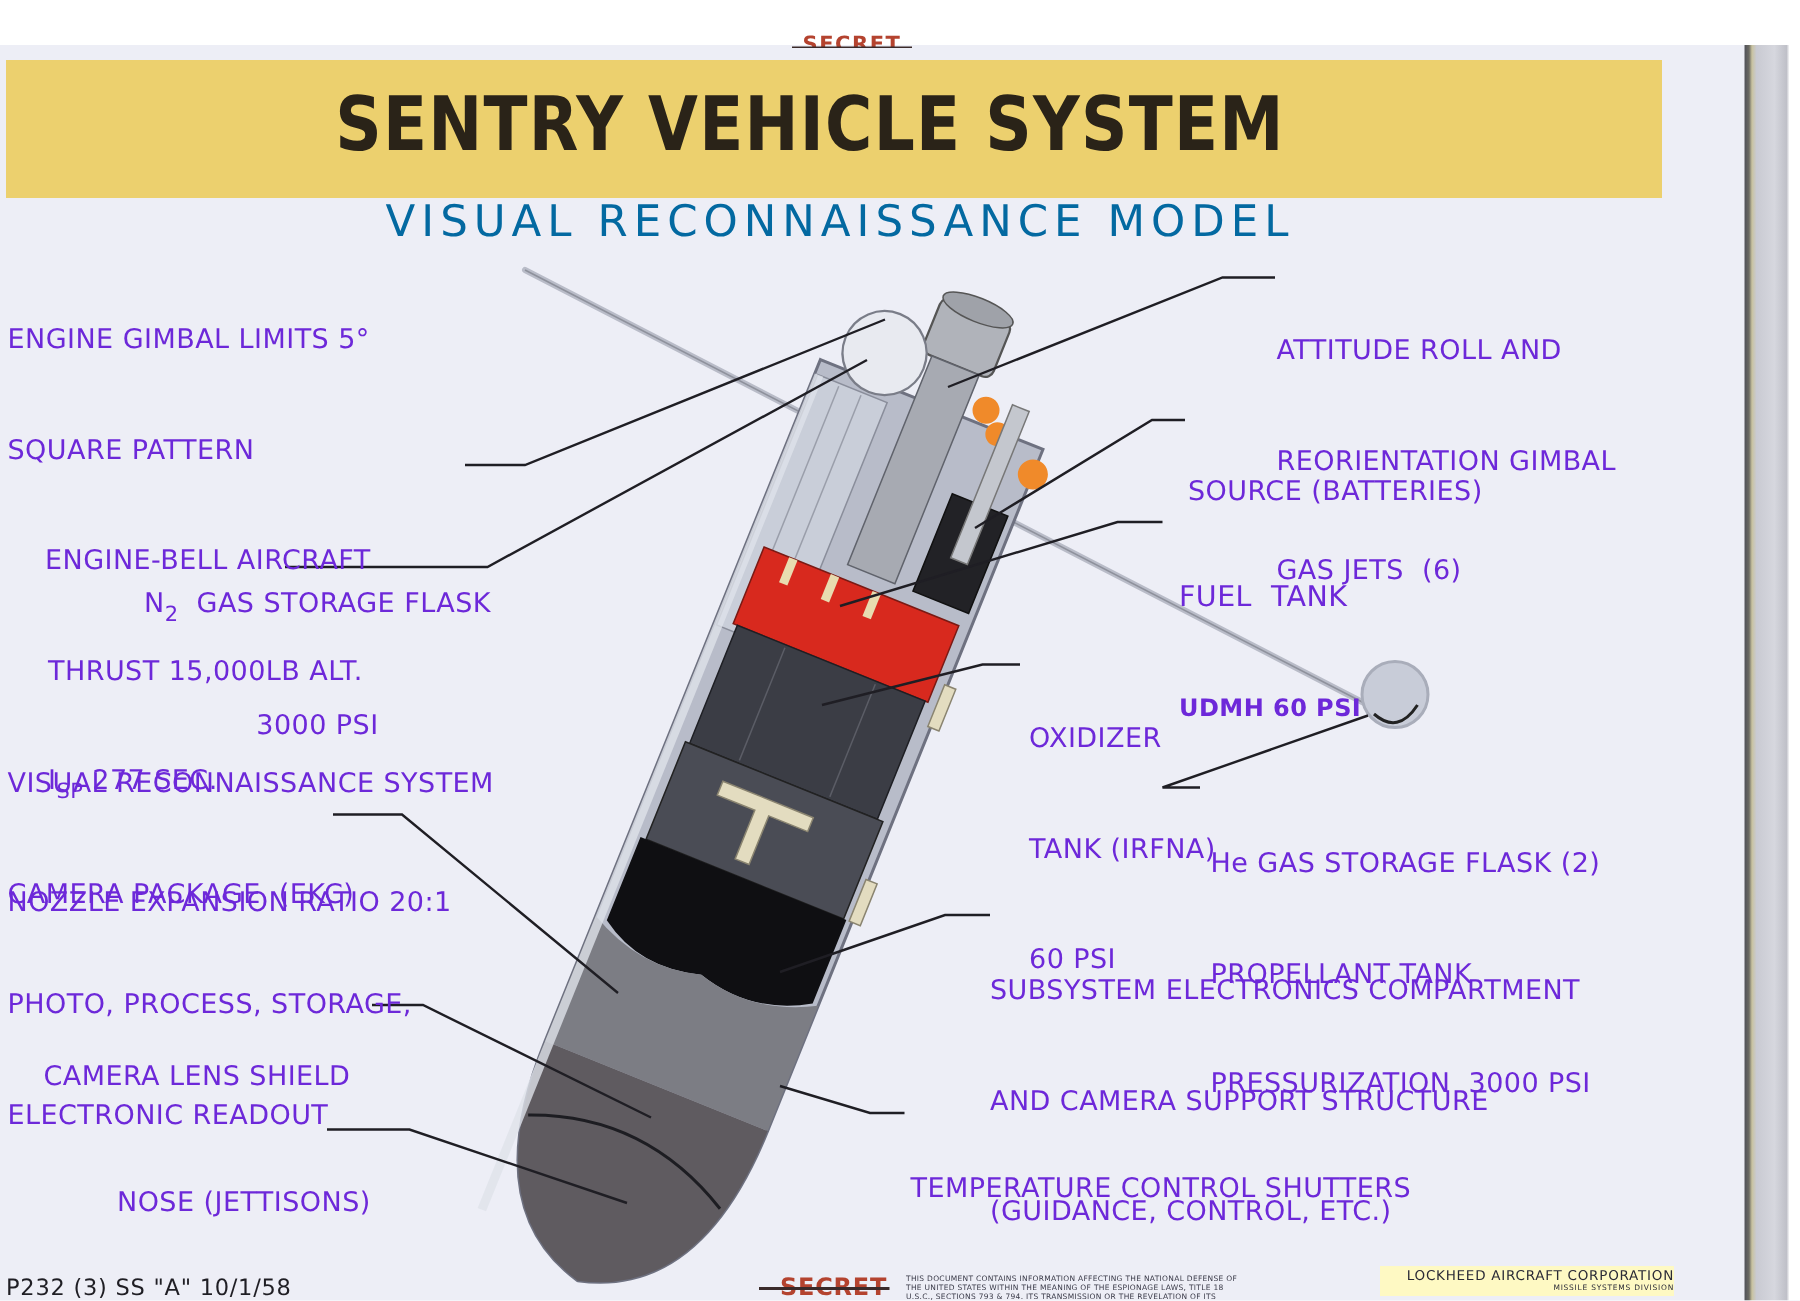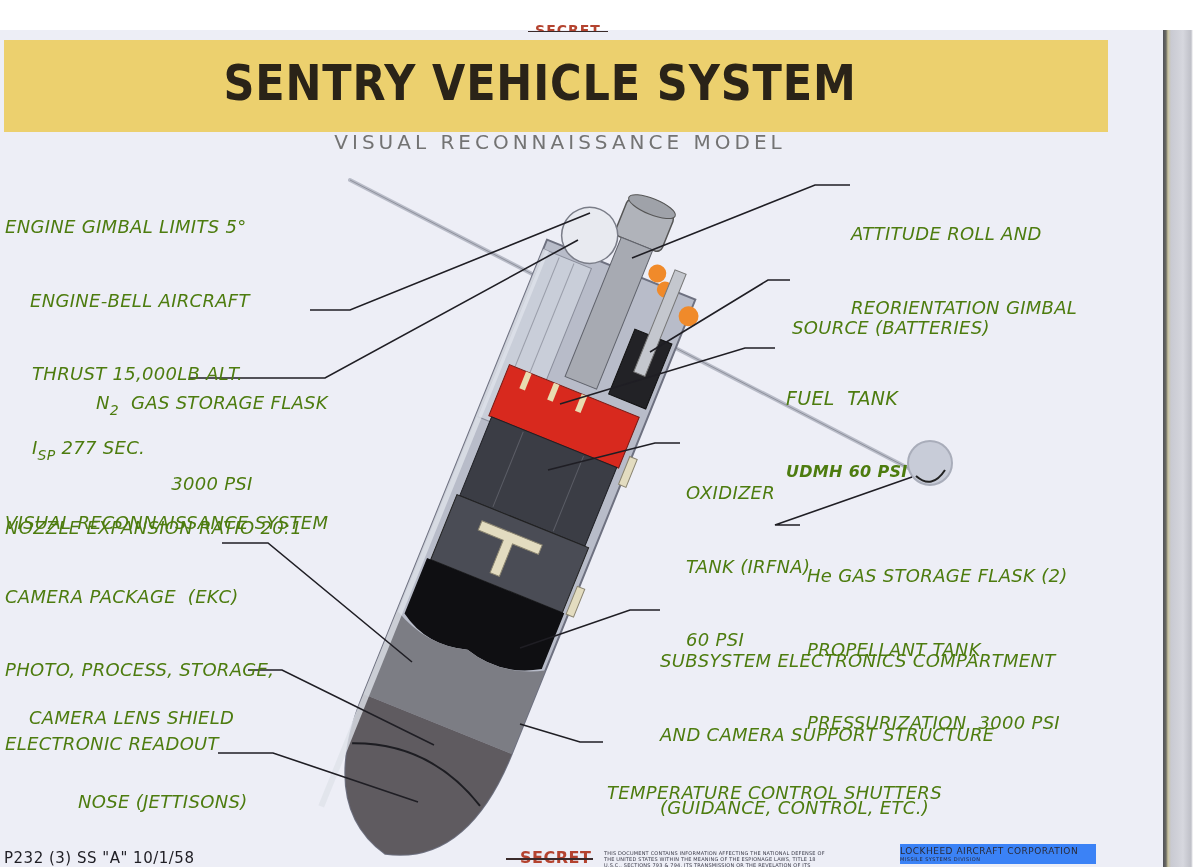--- a/index.html
+++ b/index.html
@@ -28,45 +28,45 @@
     position: absolute; top: 40px; left: 4px; width: 1104px; height: 92px;
     background: #ecd06e;
   }
   .title {
     position: absolute; top: 54px; left: 0; width: 1080px; text-align: center;
     font-size: 50px; font-weight: bold; color: #2a2318; letter-spacing: 1px;
     transform: scaleX(0.86); transform-origin: center;
   }
   .subtitle {
     position: absolute; top: 130px; left: 220px; width: 680px; text-align: center;
-    font-size: 20px; color: #737373; letter-spacing: 4px;
+    font-size: 29px; color: #0369a1; letter-spacing: 4px;
   }
   .lbl {
-    position: absolute; color: #4d7c0f; font-size: 18px; line-height: 24.5px;
-    white-space: pre; letter-spacing: 0.3px; font-style: italic;
+    position: absolute; color: #6d28d9; font-size: 18px; line-height: 24.5px;
+    white-space: pre; letter-spacing: 0.3px;
   }
   .lbl .line { display: block; }
   .lbl sub { font-size: 14px; vertical-align: -6px; }
   svg.art { position: absolute; left: 0; top: 0; width: 1200px; height: 867px; }
   .footer-left {
     position: absolute; left: 4px; top: 849px; font-size: 15px; color: #1f1e24; letter-spacing: 0.5px;
   }
   .secret-bottom {
     position: absolute; left: 520px; top: 848px; color: #b4432f; font-size: 16px; font-weight: bold; letter-spacing: 0.5px;
   }
   .secret-bottom::after {
     content: ""; position: absolute; left: -14px; right: -2px; top: 10px; height: 1.5px; background: #3a2a2a;
   }
   .notice {
     position: absolute; left: 604px; top: 850px; width: 316px; font-size: 5px; line-height: 6px;
     color: #3a3a48; letter-spacing: 0.2px; white-space: pre;
   }
   .company {
-    position: absolute; left: 900px; top: 844px; width: 196px; text-align: left;
-    background: #3b82f6; padding: 2px 0;
+    position: absolute; left: 920px; top: 844px; width: 196px; text-align: right;
+    background: #fef9c3; padding: 2px 0;
   }
   .company .c1 { font-size: 9px; color: #2a2a36; letter-spacing: 0.5px; display: block; }
   .company .c2 { font-size: 5px; color: #2a2a36; letter-spacing: 0.5px; display: block; }
 </style>
 </head>
 <body>
 
 <div class="sheet"></div>
 <div class="frame-edge"></div>
 
@@ -137,34 +137,36 @@
     <polyline points="222,543 268,543 412,662"></polyline>
     <polyline points="660,610 630,610 520,648"></polyline>
     <polyline points="248,670 282,670 434,745"></polyline>
     <polyline points="218,753 273,753 418,802"></polyline>
     <polyline points="603,742 580,742 520,724"></polyline>
   </g>
 </svg>
 
 <div class="lbl" style="left:5px; top:166px;">
   <span class="line">ENGINE GIMBAL LIMITS 5°</span>
+  <span class="line">SQUARE PATTERN</span>
   <span class="line" style="padding-left:25px;">ENGINE-BELL AIRCRAFT</span>
   <span class="line" style="padding-left:27px;">THRUST 15,000LB ALT.</span>
   <span class="line" style="padding-left:27px;"><span>I</span><sub>SP</sub><span> 277 SEC.</span></span>
   <span class="line">NOZZLE EXPANSION RATIO 20:1</span>
 </div>
 
 <div class="lbl" style="left:96px; top:342px;text-align:center;">
   <span class="line"><span>N</span><sub>2</sub><span>  GAS STORAGE FLASK</span></span>
   <span class="line">3000 PSI</span>
 </div>
 
 <div class="lbl" style="left:851px; top:173px;">
   <span class="line">ATTITUDE ROLL AND</span>
   <span class="line">REORIENTATION GIMBAL</span>
+  <span class="line">GAS JETS  (6)</span>
 </div>
 
 <div class="lbl" style="left:792px; top:267px;">
   <span class="line">SOURCE (BATTERIES)</span>
 </div>
 
 <div class="lbl" style="left:786px; top:337px; font-size:19px;">
   <span class="line">FUEL  TANK</span>
   <span class="line" style="font-size:16px; font-weight:bold;">UDMH 60 PSI</span>
 </div>

